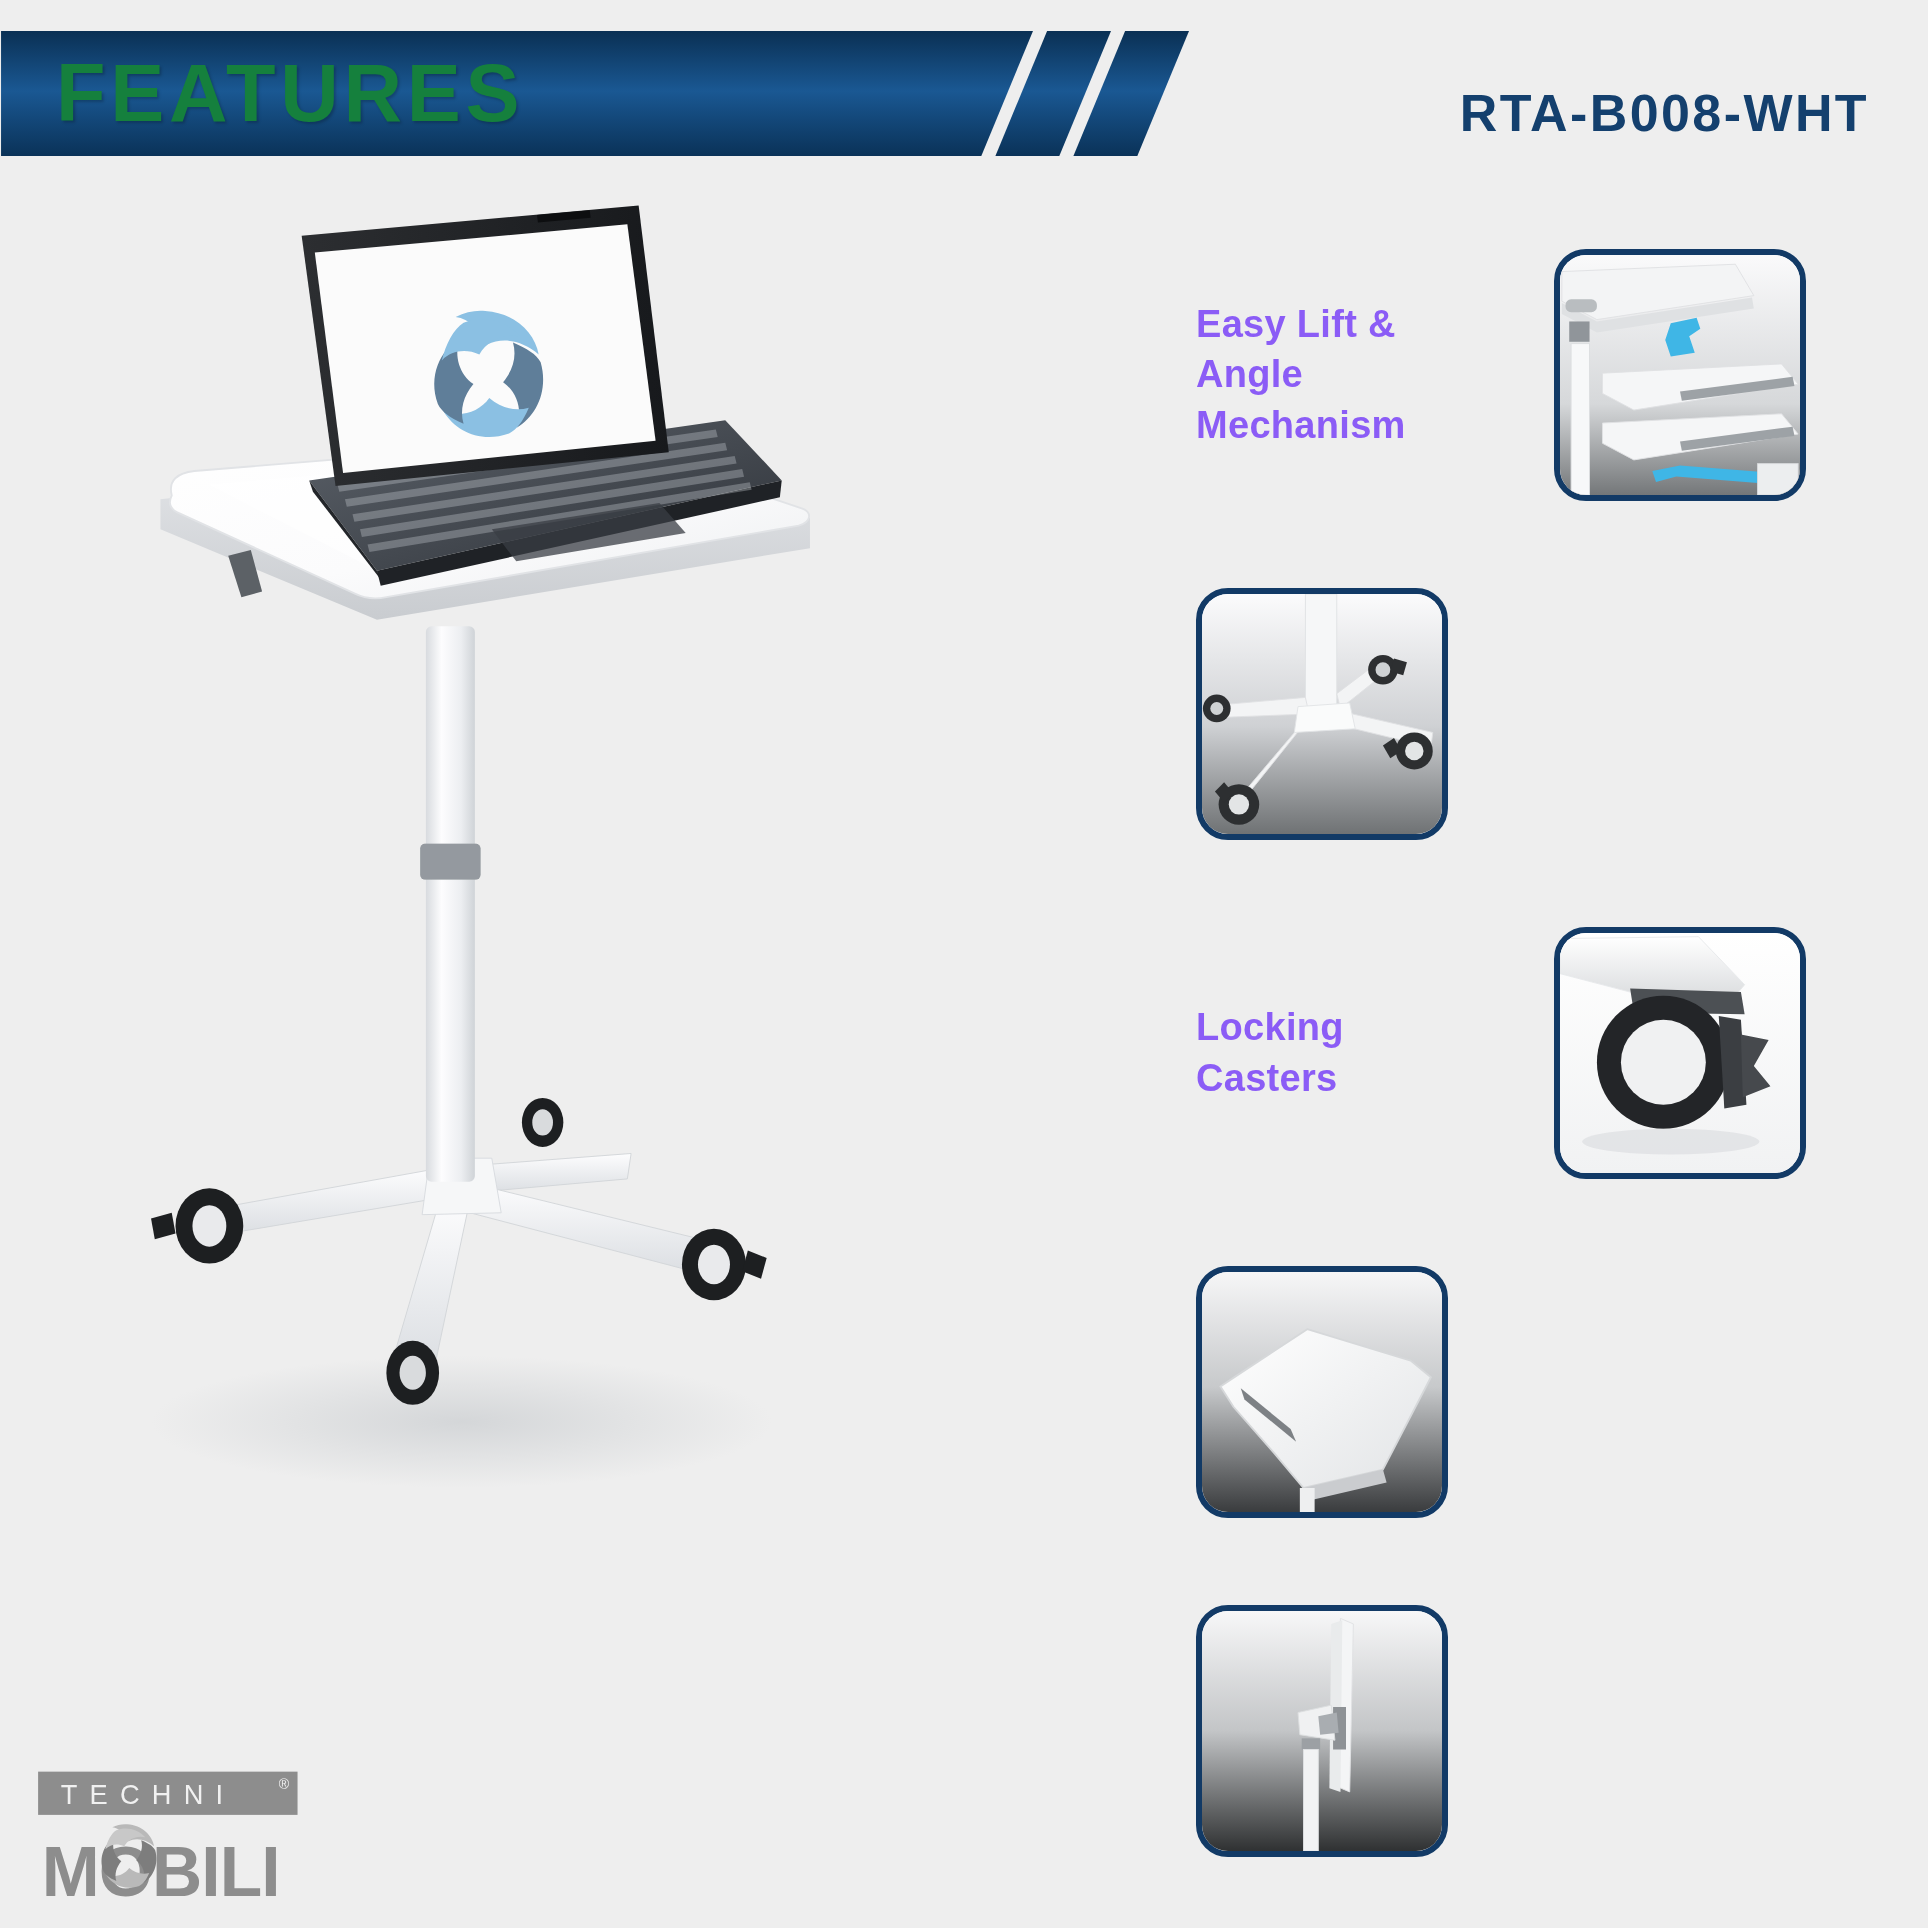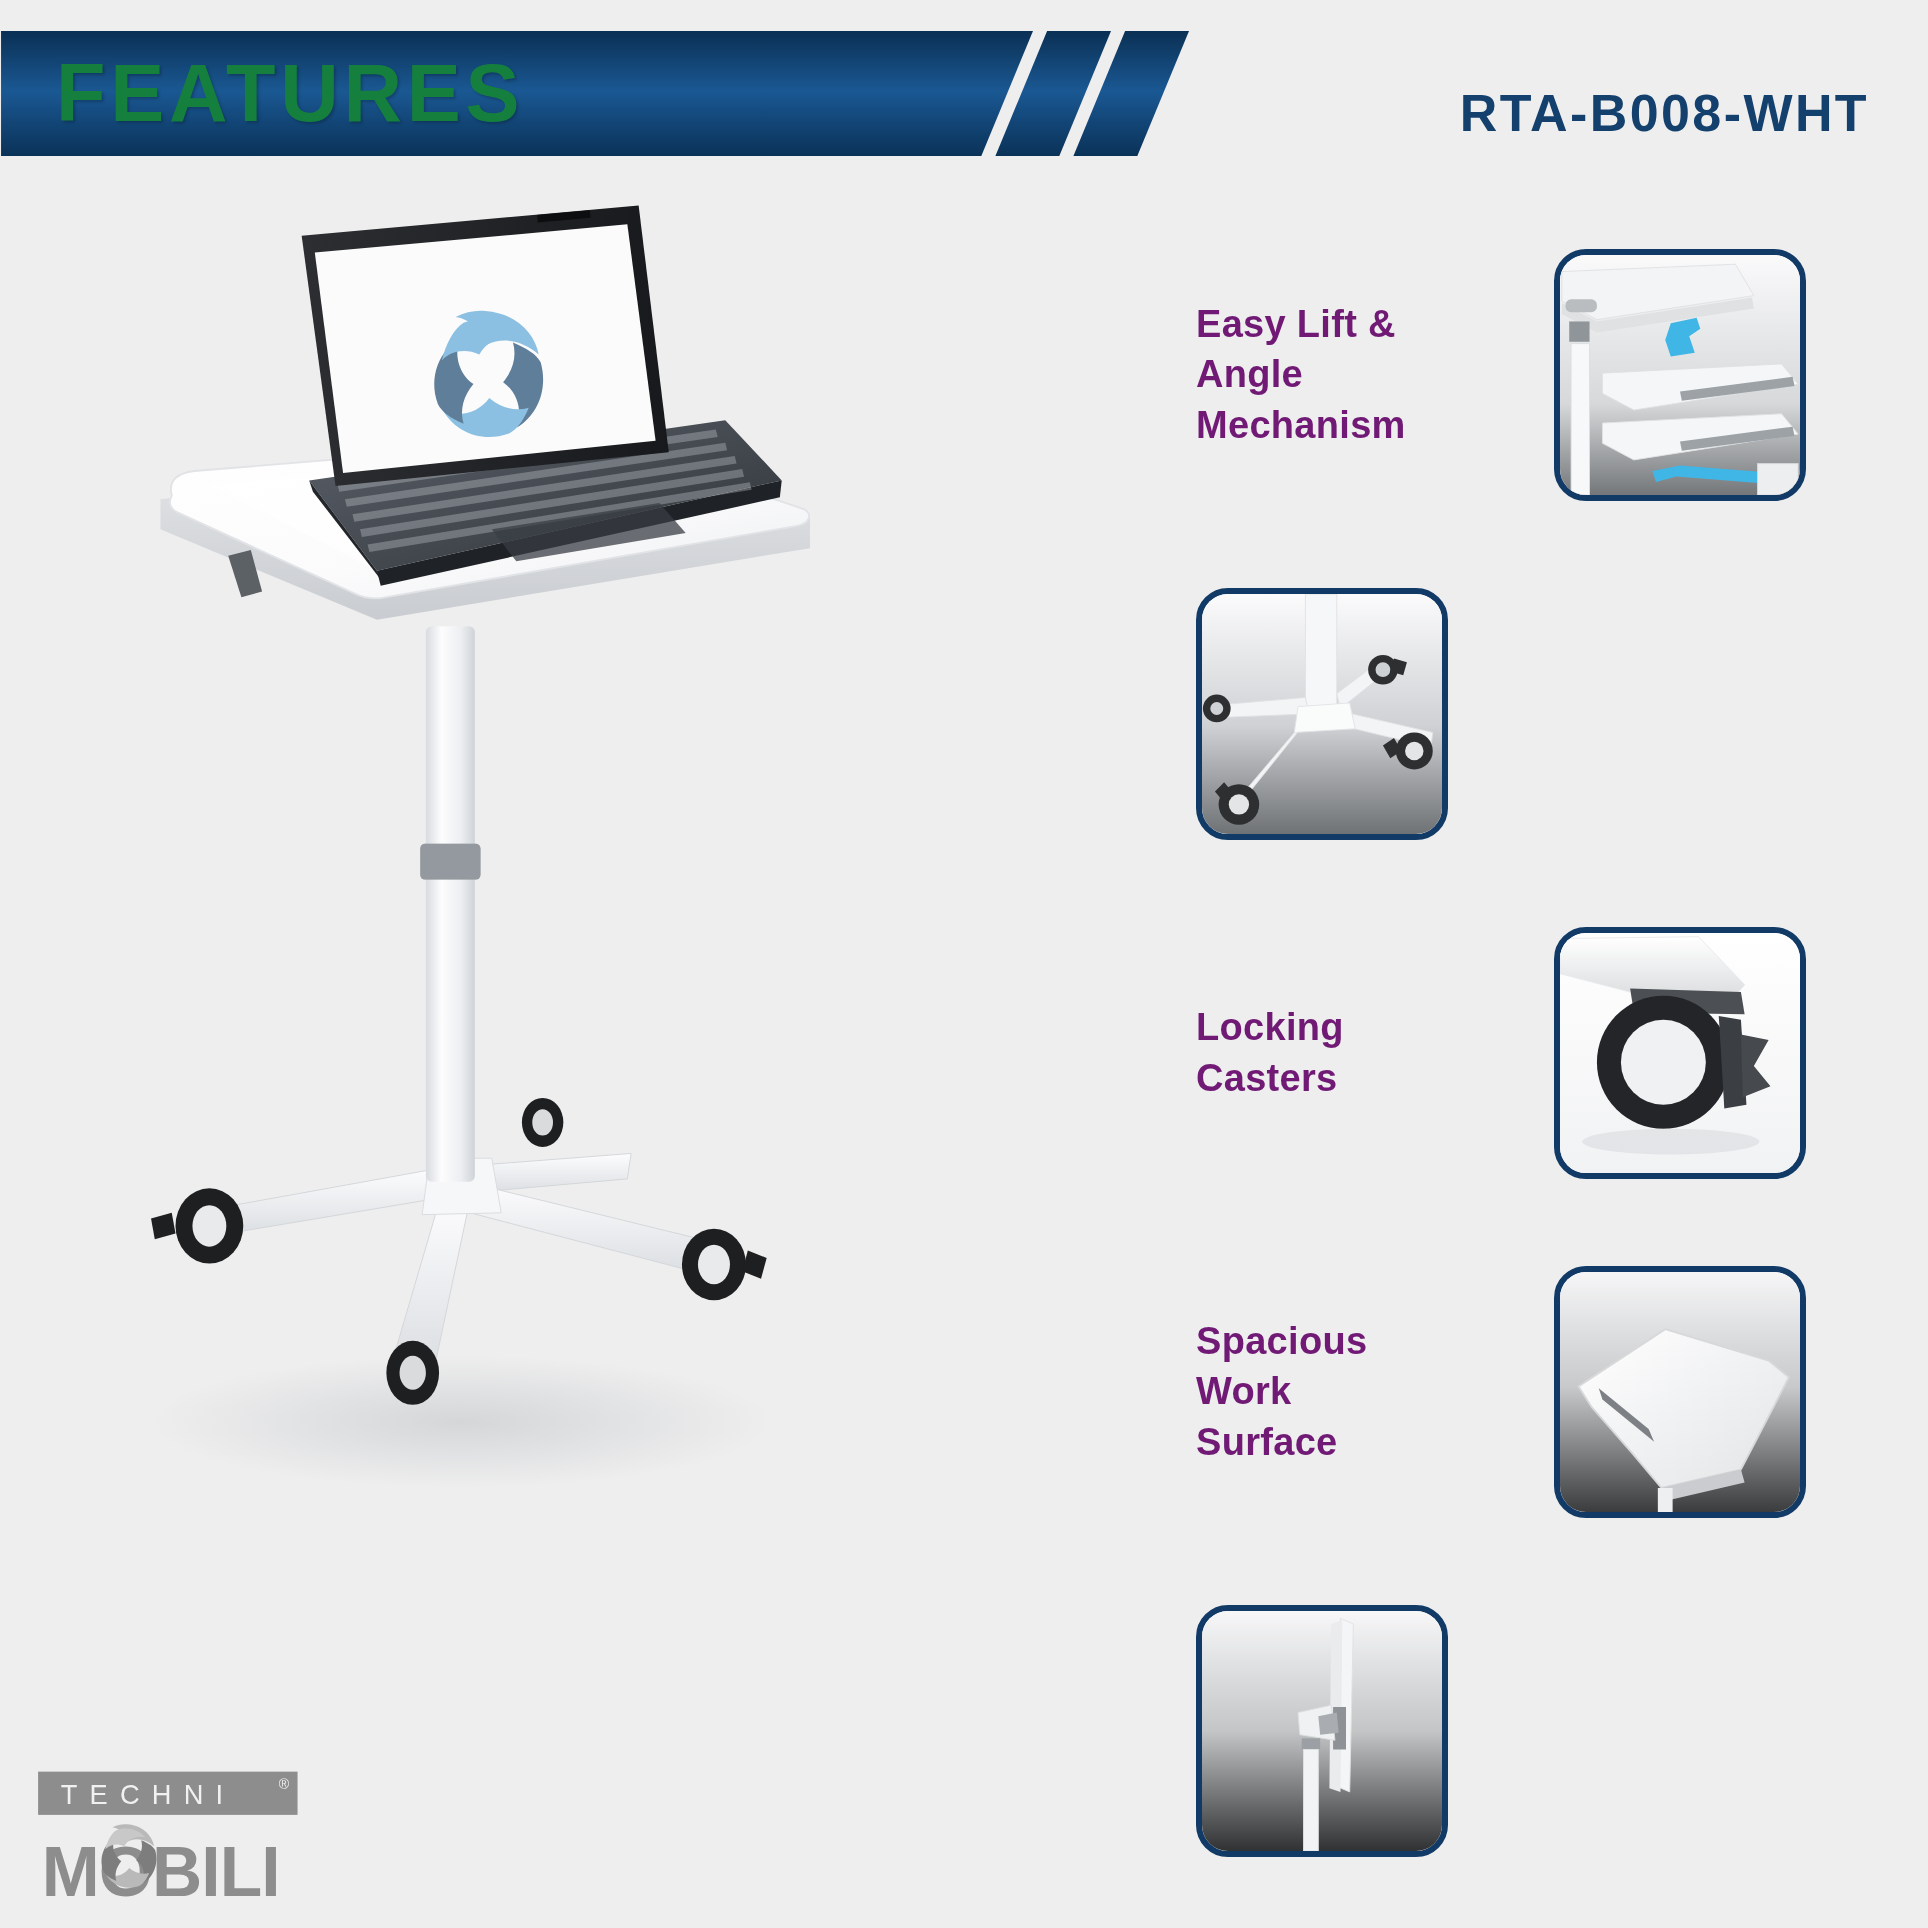--- a/index.html
+++ b/index.html
@@ -73,21 +73,21 @@
     align-items: center;
     height: 339px;
   }
   .feature-label {
     width: 358px;
     padding-right: 19px;
     box-sizing: border-box;
     font-size: 38px;
     font-weight: 700;
     line-height: 1.33;
-    color: #701a75;
+    color: #8b5cf6;
     letter-spacing: 0.3px;
     font-family: "Liberation Sans", sans-serif;
     white-space: pre-line;
   }
   .feature-thumb {
     width: 252px;
     height: 252px;
     border: 6.6px solid #123a66;
     border-radius: 32px;
     box-sizing: border-box;
@@ -334,23 +334,20 @@
         <circle cx="112" cy="140" r="72" fill="#232528"></circle>
         <circle cx="112" cy="140" r="46" fill="#f0f1f2"></circle>
         <path d="M172 90 L196 94 L202 186 L178 190 Z" fill="#3b3e42"></path>
         <path d="M196 110 L226 116 L210 144 L228 166 L198 178 Z" fill="#46494d"></path>
         <ellipse cx="120" cy="226" rx="96" ry="14" fill="#d9dbdd" opacity=".6"></ellipse>
       </svg>
     </div>
   </div>
 
   <div class="feature-row">
-    <div class="feature-label">Spacious
-Work
-Surface</div>
     <div class="feature-thumb">
       <svg class="thumb-svg" viewBox="0 0 260 260">
         <defs>
           <linearGradient id="t4bg" x1="0" y1="0" x2="0" y2="1">
             <stop offset="0%" stop-color="#f6f6f7"></stop>
               <stop offset="48%" stop-color="#c7c9cb"></stop>
               <stop offset="100%" stop-color="#3a3c3e"></stop>
           </linearGradient>
           <linearGradient id="t4top" x1="0" y1="0" x2="1" y2="1">
             <stop offset="0%" stop-color="#ffffff"></stop>

